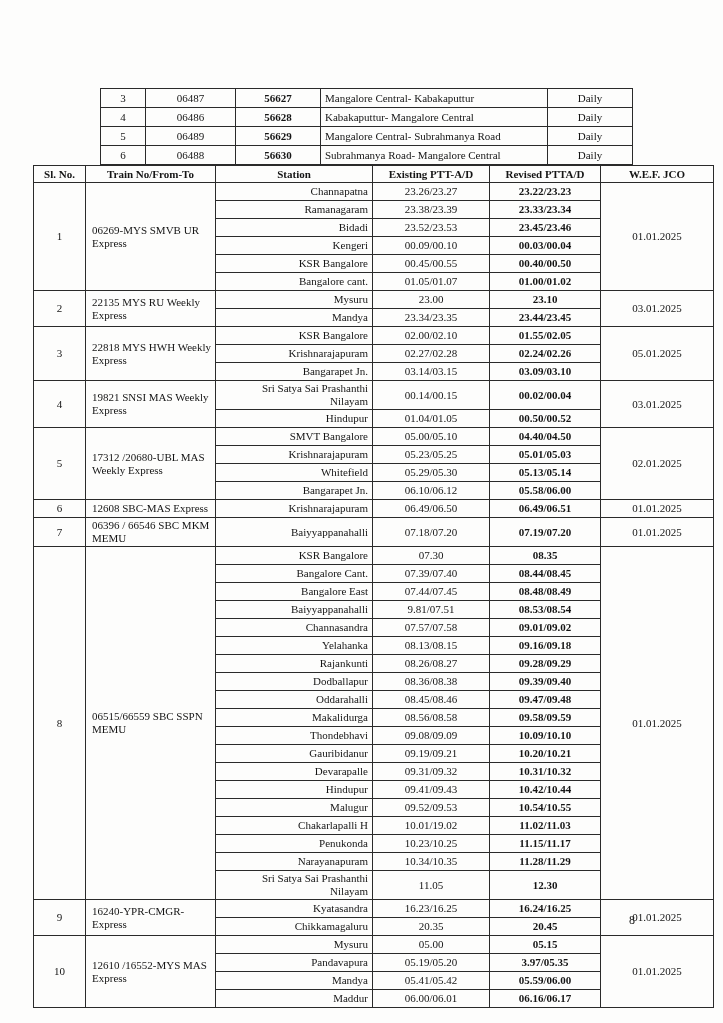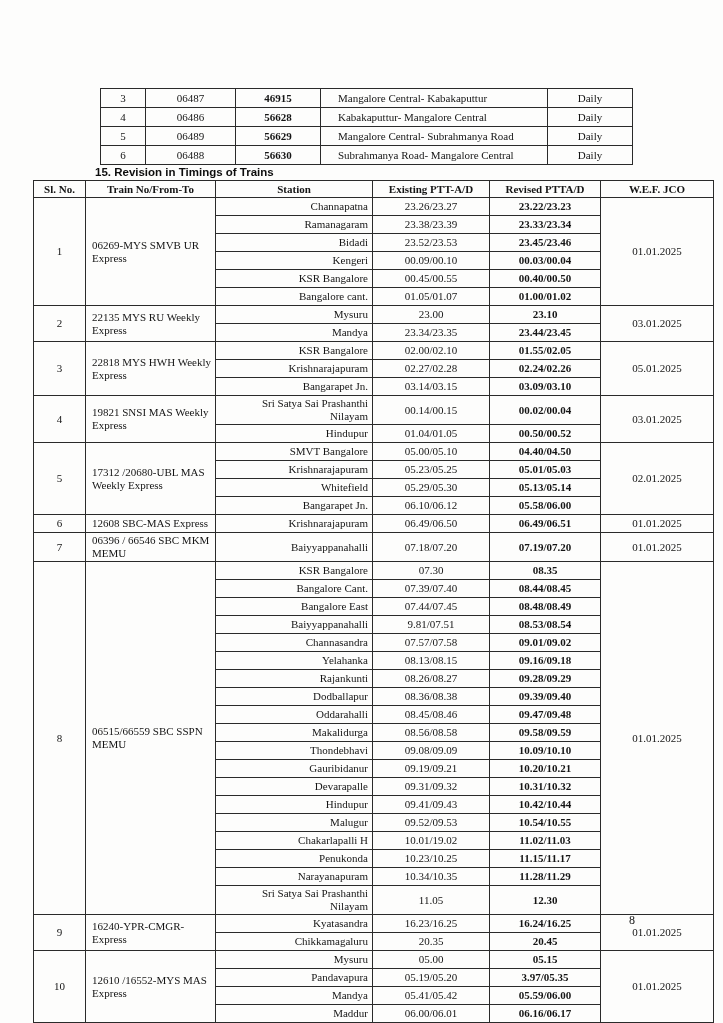--- a/index.html
+++ b/index.html
@@ -37,21 +37,21 @@
   table.intro td {
     border: 1px solid #2a2a2a;
     font-size: 11px;
     line-height: 13px;
     height: 16px;
     padding: 1px 4px;
     text-align: center;
     white-space: nowrap;
     overflow: hidden;
   }
-  table.intro td.route { text-align: left; padding-left: 17px; }
+  table.intro td.route { text-align: left; padding-left: 4px; }
   table.intro td.newno { font-weight: bold; }
   table.intro col.c-sl   { width: 45px; }
   table.intro col.c-old  { width: 90px; }
   table.intro col.c-new  { width: 85px; }
   table.intro col.c-route{ width: 227px; }
   table.intro col.c-freq { width: 85px; }
 
   
   .section-title {
     font-family: "Liberation Sans", sans-serif;
@@ -116,21 +116,21 @@
         <col class="c-sl">
           <col class="c-old">
           <col class="c-new">
           <col class="c-route">
           <col class="c-freq">
       </colgroup>
       <tbody>
           <tr>
             <td class="slno">3</td>
             <td class="oldno">06487</td>
-            <td class="newno">46915</td>
+            <td class="newno">56627</td>
             <td class="route">Mangalore Central- Kabakaputtur</td>
             <td class="freq">Daily</td>
           </tr>
           <tr>
             <td class="slno">4</td>
             <td class="oldno">06486</td>
             <td class="newno">56628</td>
             <td class="route">Kabakaputtur- Mangalore Central</td>
             <td class="freq">Daily</td>
           </tr>
@@ -144,21 +144,20 @@
           <tr>
             <td class="slno">6</td>
             <td class="oldno">06488</td>
             <td class="newno">56630</td>
             <td class="route">Subrahmanya Road- Mangalore Central</td>
             <td class="freq">Daily</td>
           </tr>
         </tbody>
     </table>
 
-    <div class="section-title">15. Revision in Timings of Trains</div>
 
     <table class="timings">
       <colgroup>
         <col class="c-sl">
           <col class="c-train">
           <col class="c-stn">
           <col class="c-ex">
           <col class="c-rev">
           <col class="c-wef">
       </colgroup>

